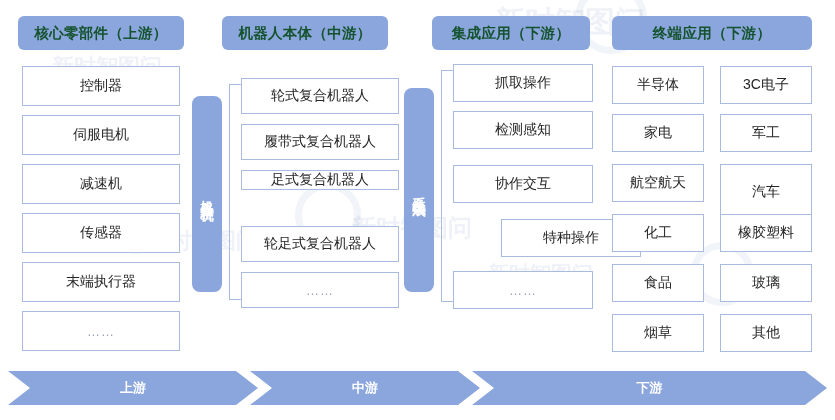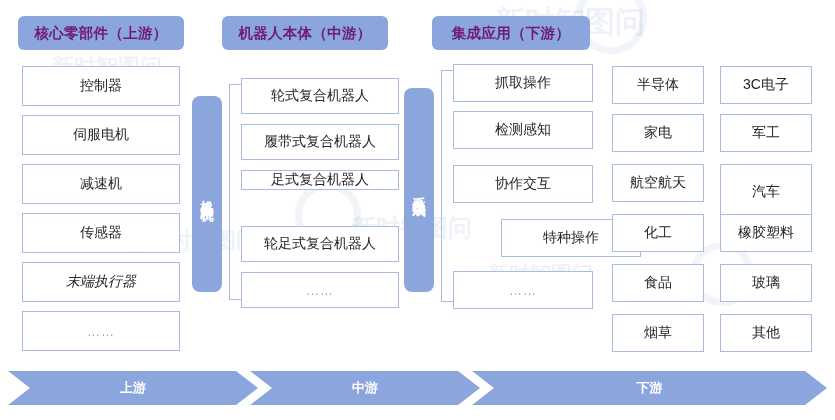--- a/index.html
+++ b/index.html
@@ -39,21 +39,21 @@
     border: 7px solid rgba(120,145,190,0.10);
     pointer-events: none;
   }
 
   
   .hdr {
     position: absolute;
     height: 34px;
     border-radius: 6px;
     background: #8ba5dd;
-    color: #701a75;
+    color: #14532d;
     font-size: 14.5px;
     font-weight: bold;
     display: flex;
     align-items: center;
     justify-content: center;
     letter-spacing: 0.3px;
   }
 
   
   .box {
@@ -133,26 +133,27 @@
   <div class="wm" style="left:148px;top:226px;font-size:22px;">新时智图问</div>
   <div class="wm-ring" style="left:295px;top:182px;width:52px;height:52px;"></div>
   <div class="wm-dot" style="left:468px;top:272px;width:16px;height:16px;"></div>
   <div class="wm" style="left:488px;top:260px;font-size:21px;">新时智图问</div>
   <div class="wm-ring" style="left:690px;top:242px;width:50px;height:50px;"></div>
   <div class="wm" style="left:352px;top:212px;font-size:24px;">新时智图问</div>
 
   <div class="hdr" style="left:18px;top:16px;width:166px;">核心零部件（上游）</div>
   <div class="hdr" style="left:222px;top:16px;width:166px;">机器人本体（中游）</div>
   <div class="hdr" style="left:432px;top:16px;width:158px;">集成应用（下游）</div>
+  <div class="hdr" style="left:612px;top:16px;width:200px;">终端应用（下游）</div>
 
   <div class="box" style="left:22px;top:66px;width:158px;height:40px;">控制器</div>
   <div class="box" style="left:22px;top:115px;width:158px;height:40px;">伺服电机</div>
   <div class="box" style="left:22px;top:164px;width:158px;height:40px;">减速机</div>
   <div class="box" style="left:22px;top:213px;width:158px;height:40px;">传感器</div>
-  <div class="box" style="left:22px;top:262px;width:158px;height:40px;font-style:italic;">末端执行器</div>
+  <div class="box" style="left:22px;top:262px;width:158px;height:40px;">末端执行器</div>
   <div class="box dots" style="left:22px;top:311px;width:158px;height:40px;">……</div>
 
   <div class="vpill" style="left:192px;top:96px;width:30px;height:196px;">
     <span class="vtxt">机器人整机</span>
   </div>
   <div class="bracket" style="left:229px;top:84px;width:12px;height:216px;"></div>
 
   <div class="box" style="left:241px;top:78px;width:158px;height:36px;">轮式复合机器人</div>
   <div class="box" style="left:241px;top:124px;width:158px;height:36px;">履带式复合机器人</div>
   <div class="box" style="left:241px;top:170px;width:158px;height:20px;">足式复合机器人</div>

